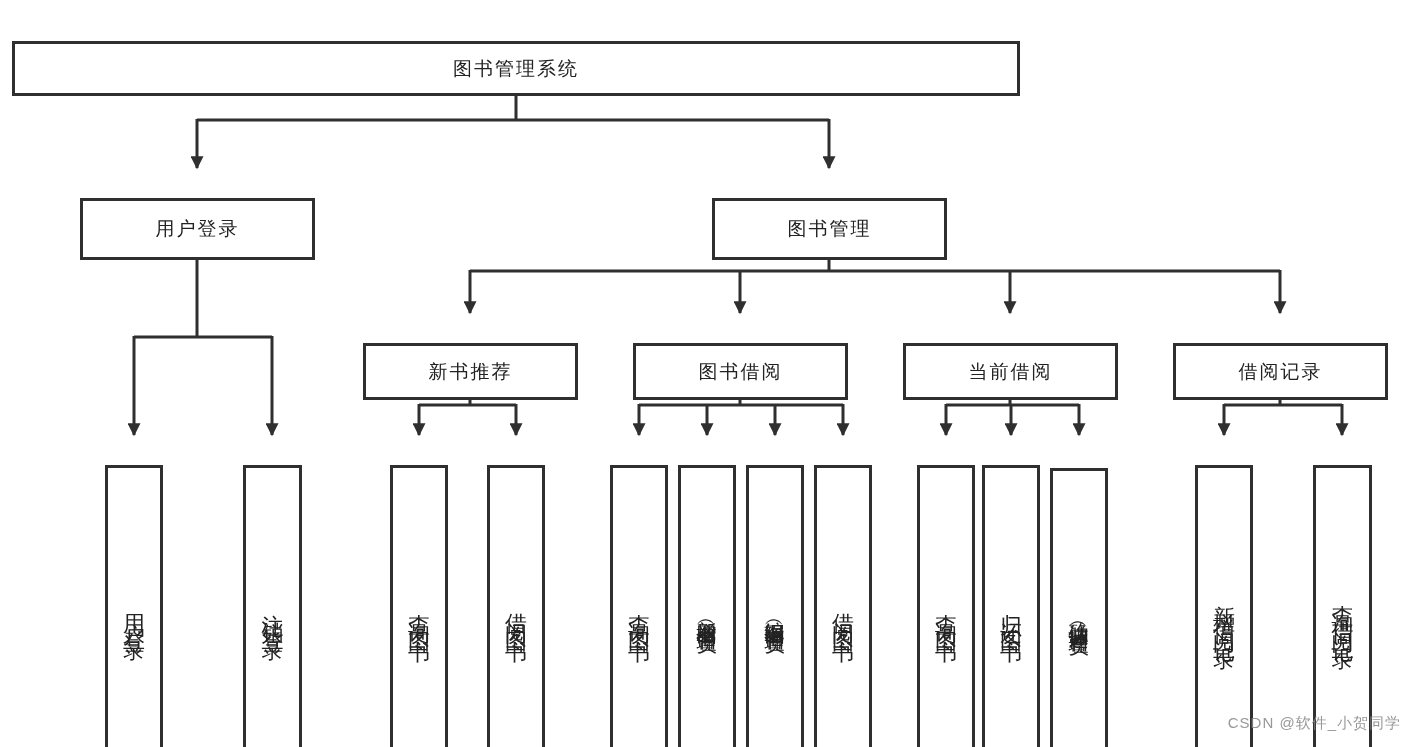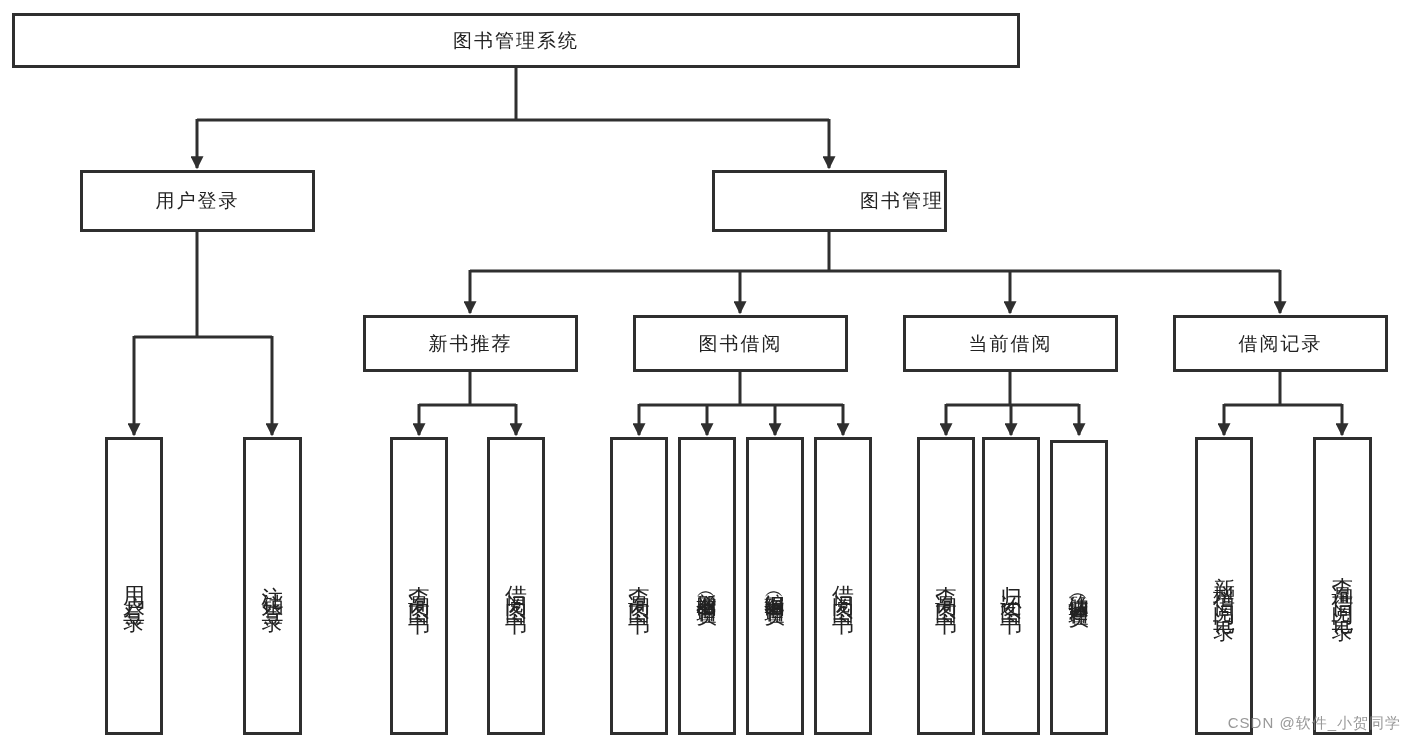--- a/index.html
+++ b/index.html
@@ -20,20 +20,21 @@
   .arrowed { marker-end: url(#arw); }
   .box {
     position: absolute;
     box-sizing: border-box;
     border: 3px solid #2f2f2f;
     background: #ffffff;
     display: flex;
     align-items: center;
     justify-content: center;
     color: #222222;
+    margin-top: 28px;
   }
   .branch span {
     font-size: 19px;
     letter-spacing: 2px;
     white-space: nowrap;
   }
   .leaf span {
     writing-mode: vertical-rl;
     text-orientation: mixed;
     font-size: 22px;
@@ -103,21 +104,21 @@
     <line class="wire arrowed" x1="1342" y1="404" x2="1342" y2="435"></line>
   </svg>
 
   <div class="box branch" style="left:12px; top:13px; width:1008px; height:55px;">
     <span>图书管理系统</span>
   </div>
 
   <div class="box branch" style="left:80px; top:170px; width:235px; height:62px;">
     <span>用户登录</span>
   </div>
-  <div class="box branch" style="left:712px; top:170px; width:235px; height:62px;justify-content:flex-end;">
+  <div class="box branch" style="left:712px; top:170px; width:235px; height:62px;">
     <span>图书管理</span>
   </div>
 
   <div class="box branch" style="left:363px; top:315px; width:215px; height:57px;">
     <span>新书推荐</span>
   </div>
   <div class="box branch" style="left:633px; top:315px; width:215px; height:57px;">
     <span>图书借阅</span>
   </div>
   <div class="box branch" style="left:903px; top:315px; width:215px; height:57px;">

